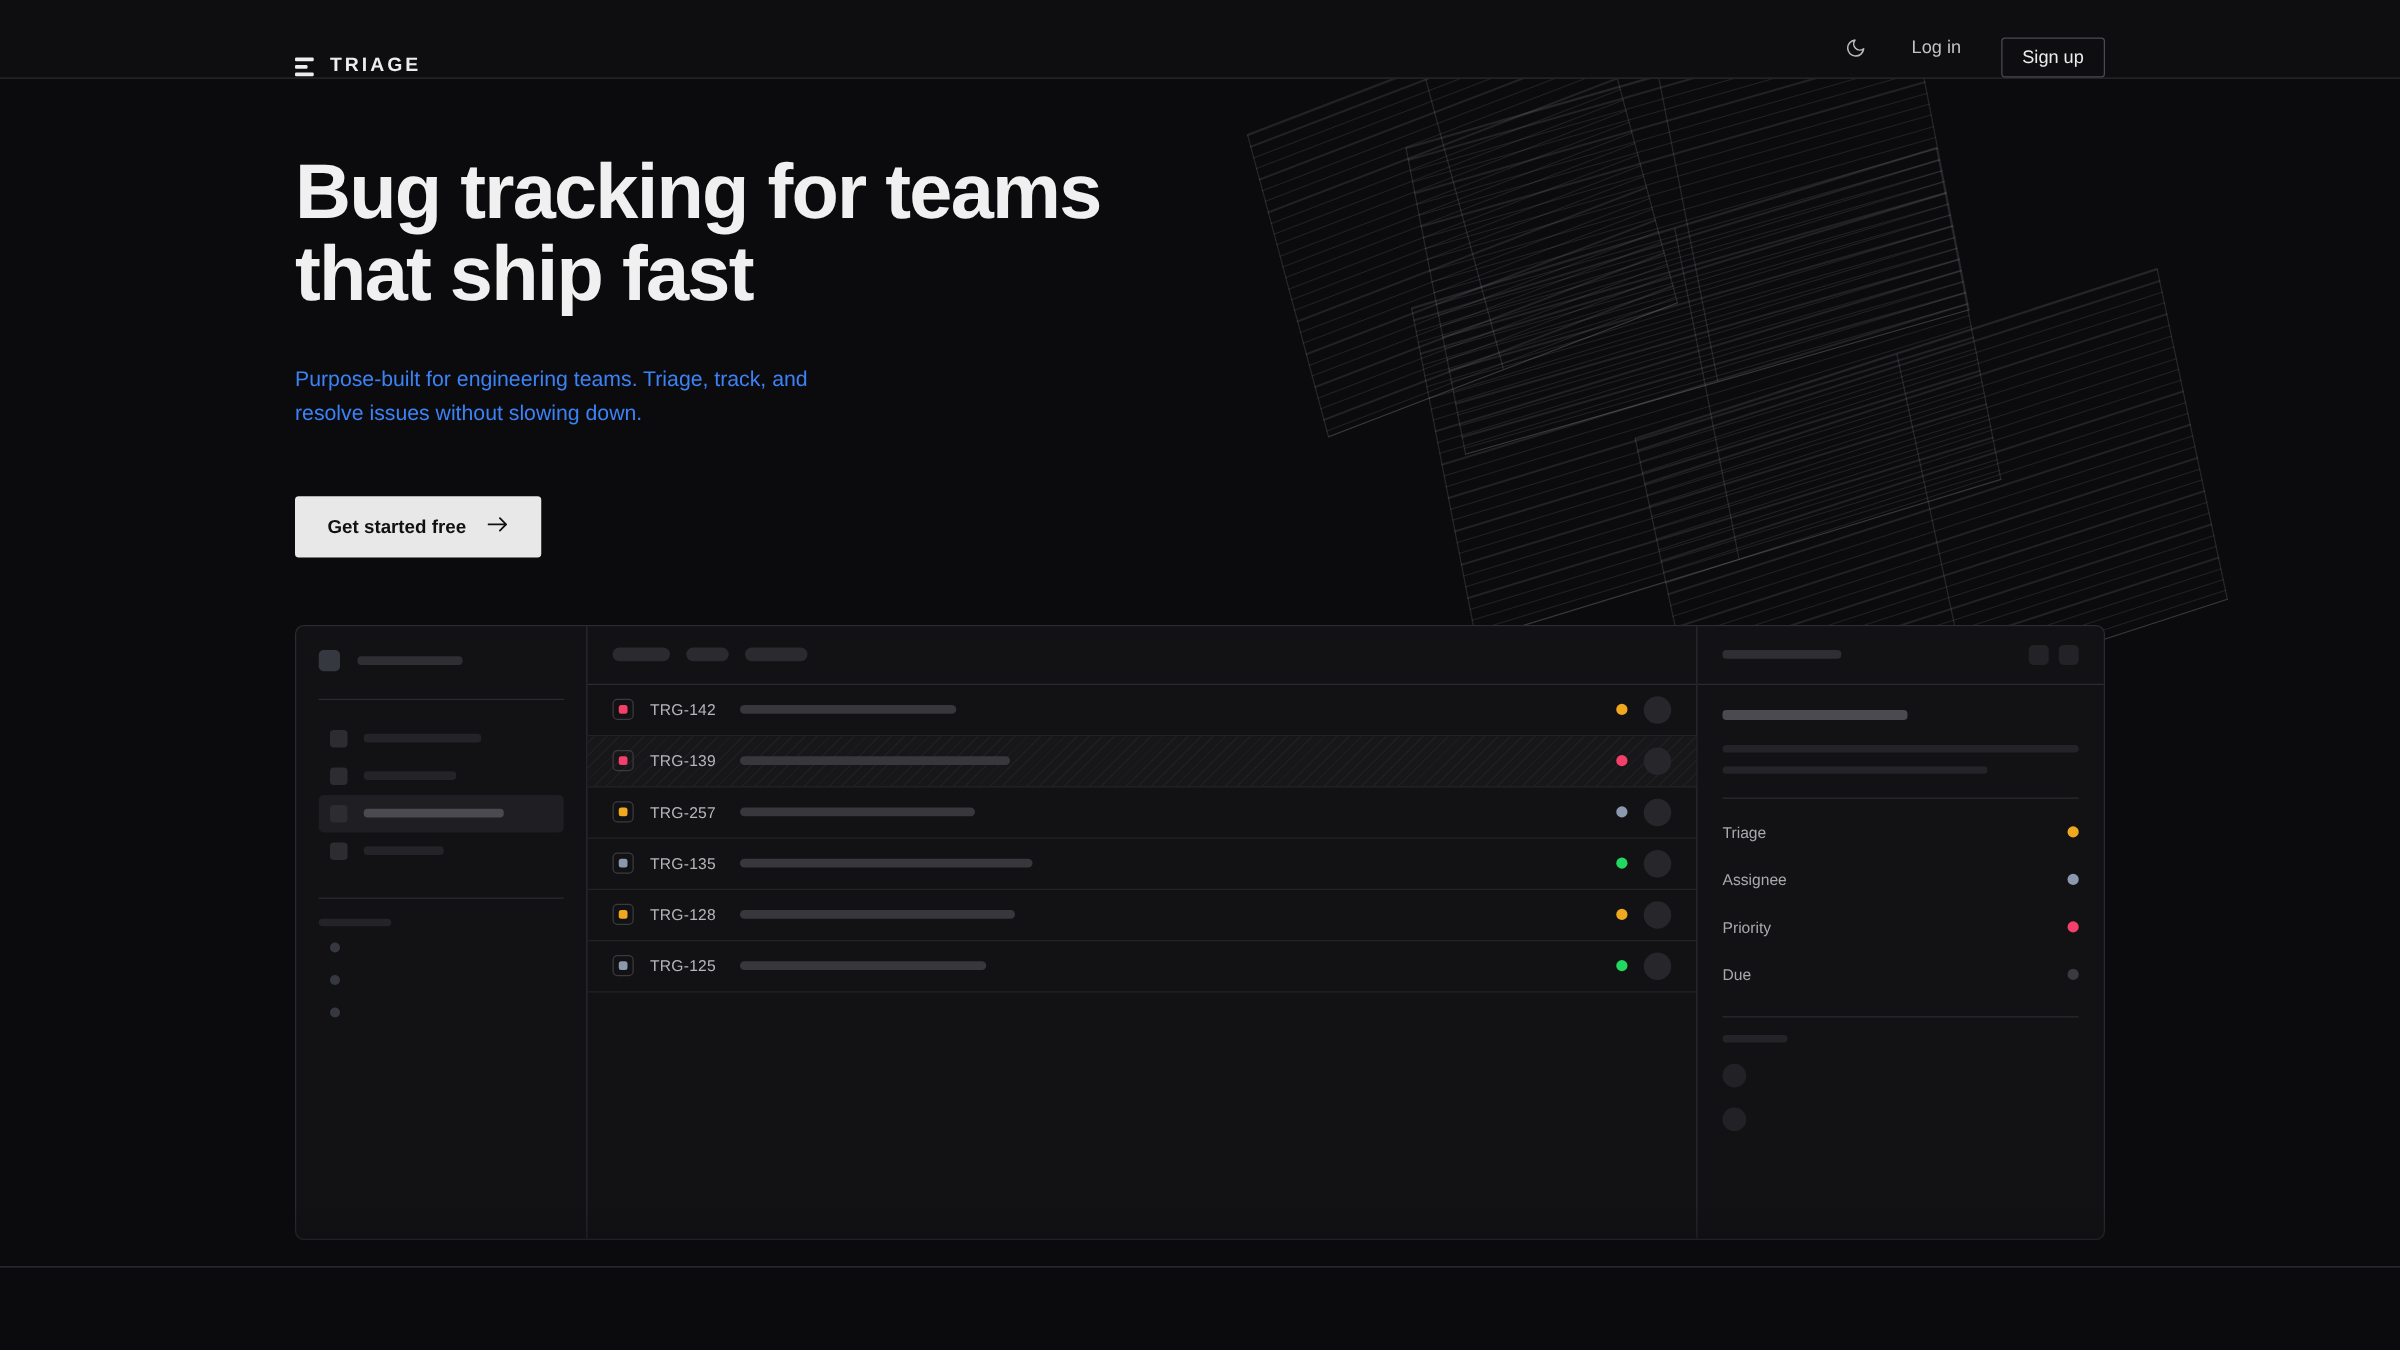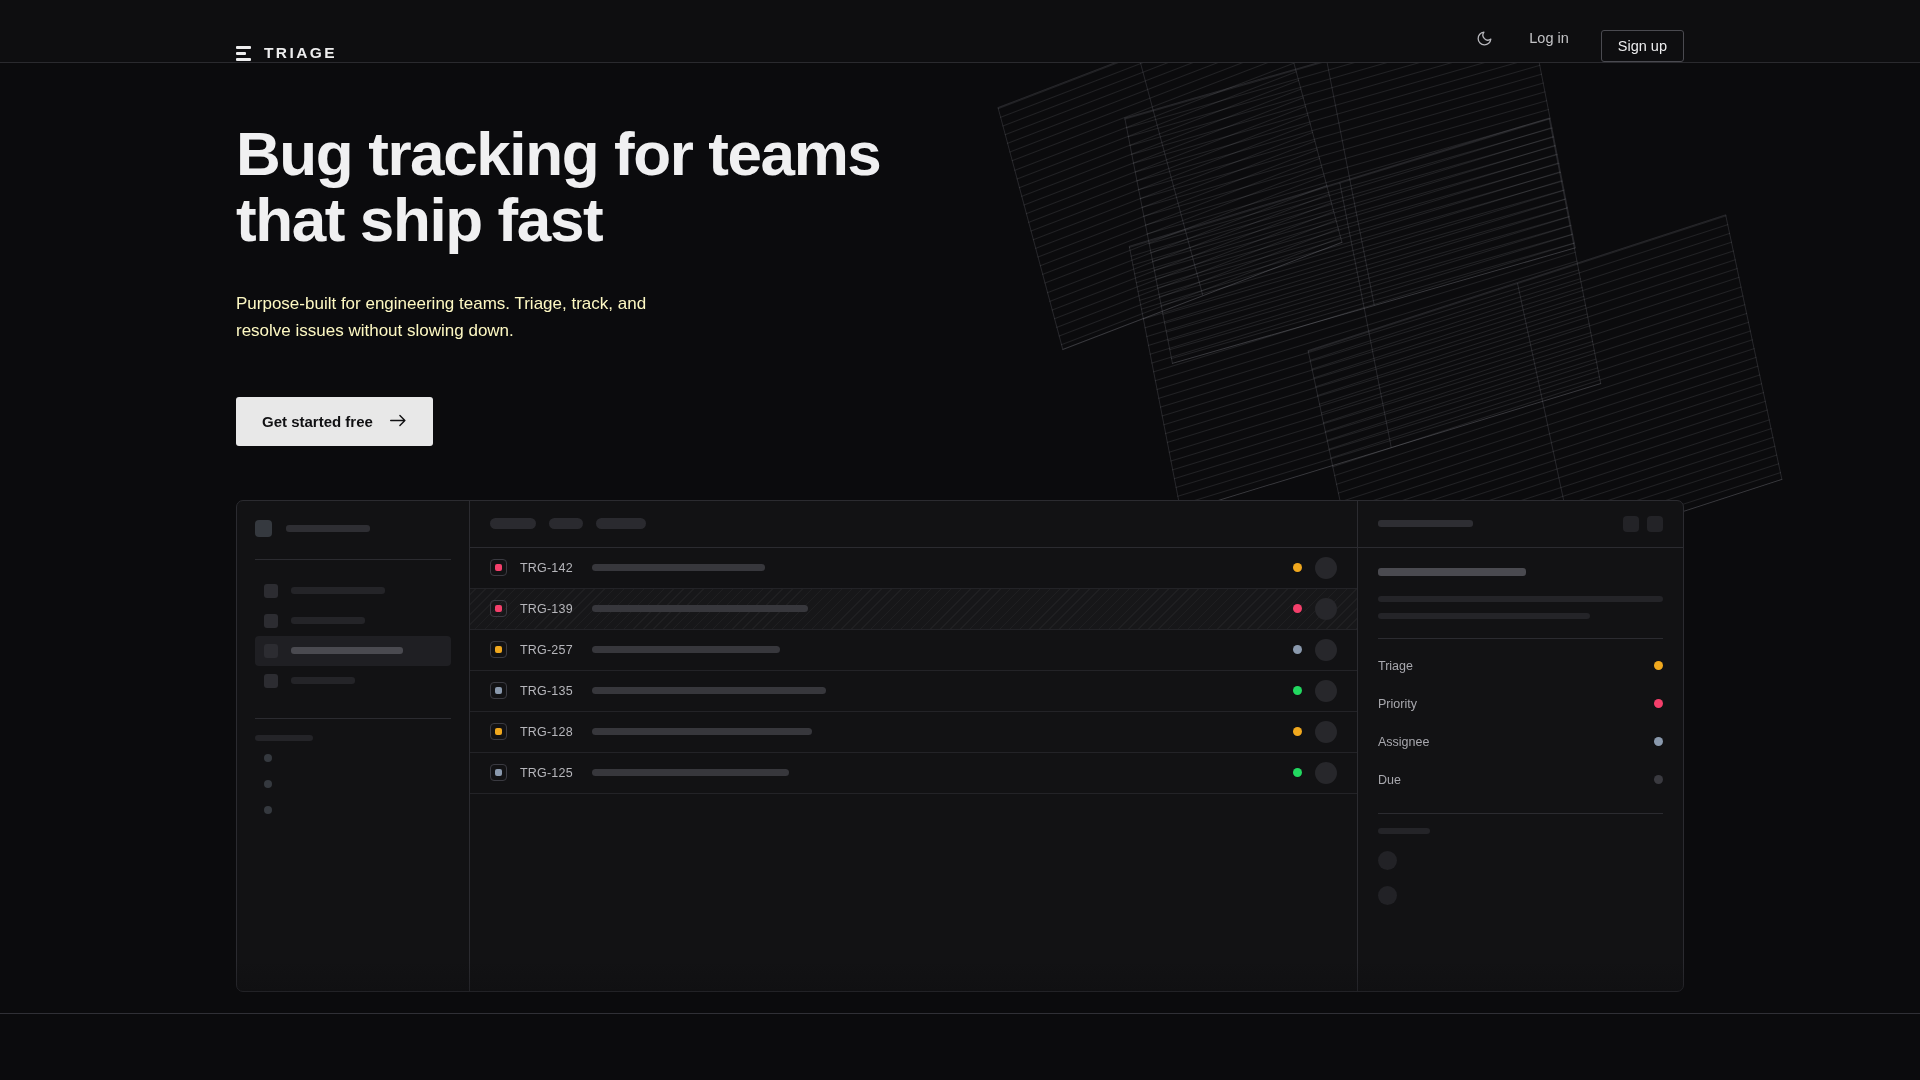--- a/index.html
+++ b/index.html
@@ -142,21 +142,21 @@
     line-height: 1.07;
     font-weight: bold;
     letter-spacing: -1.4px;
     color: #f0f0f1;
     white-space: pre-line;
   }
   .hero-sub {
     margin-top: 36px;
     font-size: 17px;
     line-height: 1.62;
-    color: #fef9c3;
+    color: #3b82f6;
     white-space: pre-line;
   }
   .hero-cta {
     margin-top: 52px;
     display: inline-flex;
     align-items: center;
     gap: 17px;
     background: #e8e8e8;
     color: #111113;
     font-size: 15px;
@@ -467,26 +467,26 @@
       <span class="sk sk-lite" style="height:8px;width:148px;"></span>
       <span class="sk sk-dim" style="height:6px;width:285px;margin-top:20px;"></span>
       <span class="sk sk-dim" style="height:6px;width:212px;margin-top:11px;"></span>
       <div class="mk-divider" style="margin:19px 0 8px 0;"></div>
 
       <div class="meta-row">
         <span class="meta-label">Triage</span>
         <span class="meta-dot" style="background:#f0a81e;"></span>
       </div>
       <div class="meta-row">
+        <span class="meta-label">Assignee</span>
+        <span class="meta-dot" style="background:#8a99ad;"></span>
+      </div>
+      <div class="meta-row">
         <span class="meta-label">Priority</span>
         <span class="meta-dot" style="background:#f43f6b;"></span>
-      </div>
-      <div class="meta-row">
-        <span class="meta-label">Assignee</span>
-        <span class="meta-dot" style="background:#8a99ad;"></span>
       </div>
       <div class="meta-row">
         <span class="meta-label">Due</span>
         <span class="meta-dot" style="background:#3a3a40;"></span>
       </div>
 
       <div class="mk-divider" style="margin:14px 0 14px 0;"></div>
       <span class="sk sk-dim" style="height:6px;width:52px;"></span>
       <div style="margin-top:17px;display:flex;flex-direction:column;gap:16px;">
         <span class="mk-activity-av"></span>

